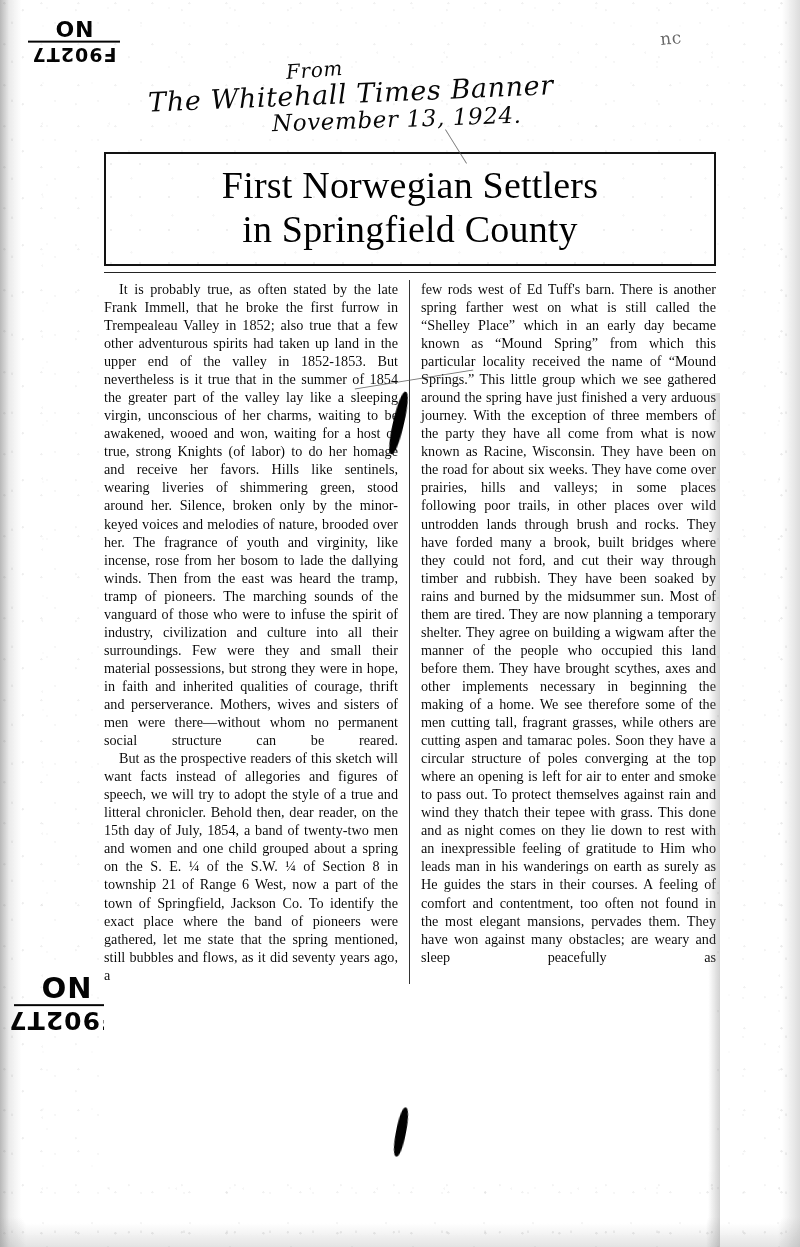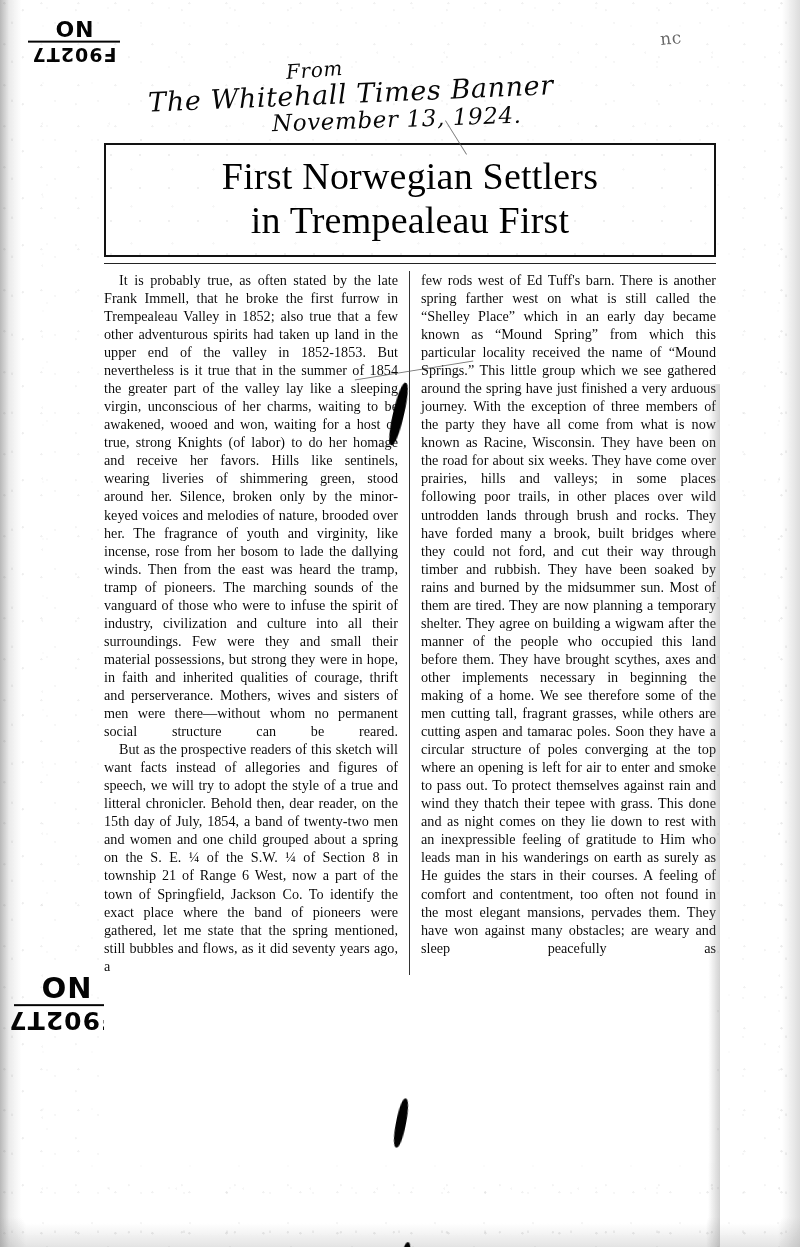--- a/index.html
+++ b/index.html
@@ -112,21 +112,21 @@
   }
   #callno-top  { left: 28px; top: 16px;  width: 92px; }
   #callno-bot  { left: 14px; top: 972px; width: 104px; }
   #callno-bot .cn-top { font-size: 25px; }
   #callno-bot .cn-bot { font-size: 29px; }
 
   
   #clipping {
     position: absolute;
     left: 104px;
-    top: 143px;
+    top: 152px;
     width: 612px;
     height: 1020px;
     background: #fefefe;
   }
 
   #headline-box {
     position: relative;
     margin: 0 0 6px 0;
     border: 2px solid #1a1a1a;
     border-bottom-width: 2px;
@@ -246,21 +246,21 @@
   <div class="hand" id="hand-from">From</div>
   <div class="hand" id="hand-paper">The Whitehall Times Banner</div>
   <div class="hand" id="hand-date">November 13, 1924.</div>
   <div class="hand" id="hand-initials">nc</div>
 
   <div id="clipping">
 
     <div id="headline-box">
       <div class="hairline" id="hair-hl"></div>
       <div class="headline-line" id="headline-l1">First Norwegian Settlers</div>
-      <div class="headline-line" id="headline-l2">in Trempealeau First</div>
+      <div class="headline-line" id="headline-l2">in Springfield County</div>
     </div>
 
     <div id="body-wrap">
 
       <div class="column" id="col-left">
         <p class="indent">It is probably true, as often stated by the late Frank Immell, that he broke the first furrow in Trempealeau Valley in 1852; also true that a few other adventurous spirits had taken up land in the upper end of the valley in 1852-1853. But nevertheless is it true that in the summer of 1854 the greater part of the valley lay like a sleeping virgin, unconscious of her charms, waiting to be awakened, wooed and won, waiting for a host of true, strong Knights (of labor) to do her homage and receive her favors. Hills like sentinels, wearing liveries of shimmering green, stood around her. Silence, broken only by the minor-keyed voices and melodies of nature, brooded over her. The fragrance of youth and virginity, like incense, rose from her bosom to lade the dallying winds. Then from the east was heard the tramp, tramp of pioneers. The marching sounds of the vanguard of those who were to infuse the spirit of industry, civilization and culture into all their surroundings. Few were they and small their material possessions, but strong they were in hope, in faith and inherited qualities of courage, thrift and perserverance. Mothers, wives and sisters of men were there—without whom no permanent social structure can be reared.</p>
         <p class="indent">But as the prospective readers of this sketch will want facts instead of allegories and figures of speech, we will try to adopt the style of a true and litteral chronicler. Behold then, dear reader, on the 15th day of July, 1854, a band of twenty-two men and women and one child grouped about a spring on the S. E. ¼ of the S.W. ¼ of Section 8 in township 21 of Range 6 West, now a part of the town of Springfield, Jackson Co. To identify the exact place where the band of pioneers were gathered, let me state that the spring mentioned, still bubbles and flows, as it did seventy years ago, a</p>
       </div>
 
       <div class="column" id="col-right">

